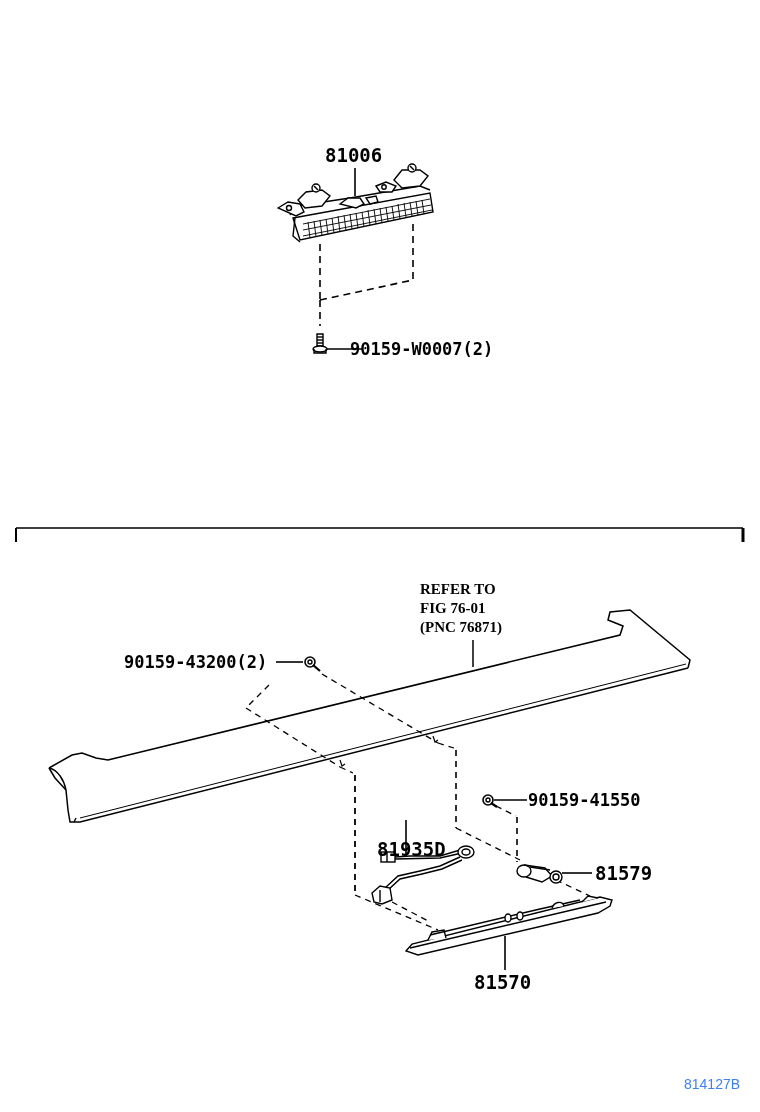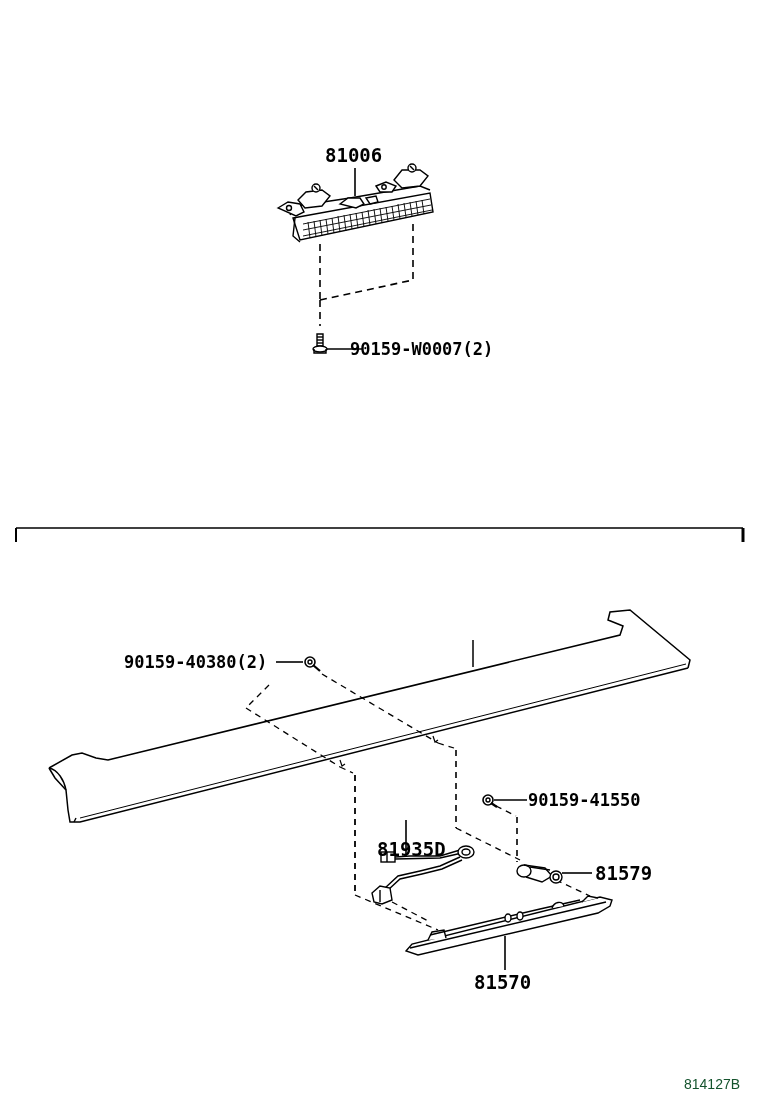--- a/index.html
+++ b/index.html
@@ -22,21 +22,21 @@
       font-family: "Liberation Sans", "DejaVu Sans", sans-serif;
       font-size: 13px;
       color: #000;
       white-space: nowrap;
     }
     .fig-id {
       position: absolute;
       left: 684px; top: 1076px;
       font-family: "Liberation Sans", "DejaVu Sans", sans-serif;
       font-size: 14px;
-      color: #14532d;
+      color: #3b82f6;
     }
     svg { position: absolute; left: 0; top: 0; }
   </style>
 </head>
 <body>
 
 <div class="canvas">
 
   <svg width="760" height="1112" viewBox="0 0 760 1112">
     <g fill="none" stroke="#000" stroke-width="1.4">
@@ -196,21 +196,26 @@
         <path d="M582,902 L588,896 L598,898" fill="#fff"></path>
         <line x1="505" y1="936" x2="505" y2="970" stroke-width="1.6"></line>
       </g>
     </g>
   </svg>
 
   <span class="lbl pn-big" style="left:325px; top:146px;">81006</span>
   <span class="lbl pn" style="left:350px; top:341px;">90159-W0007(2)</span>
 
 
-
-  <span class="lbl pn" style="left:124px; top:654px;">90159-40380(2)</span>
+  <div class="lbl ref" style="left:420px; top:580px;">
+    <div>REFER TO</div>
+    <div>FIG 76-01</div>
+    <div>(PNC 76871)</div>
+  </div>
+
+  <span class="lbl pn" style="left:124px; top:654px;">90159-43200(2)</span>
   <span class="lbl pn" style="left:528px; top:792px;">90159-41550</span>
   <span class="lbl pn-big" style="left:377px; top:840px;text-align:center;">81935D</span>
   <span class="lbl pn-big" style="left:595px; top:864px;">81579</span>
   <span class="lbl pn-big" style="left:474px; top:973px;text-align:center;">81570</span>
 
   <span class="fig-id">814127B</span>
 </div>
 
 </body></html>

